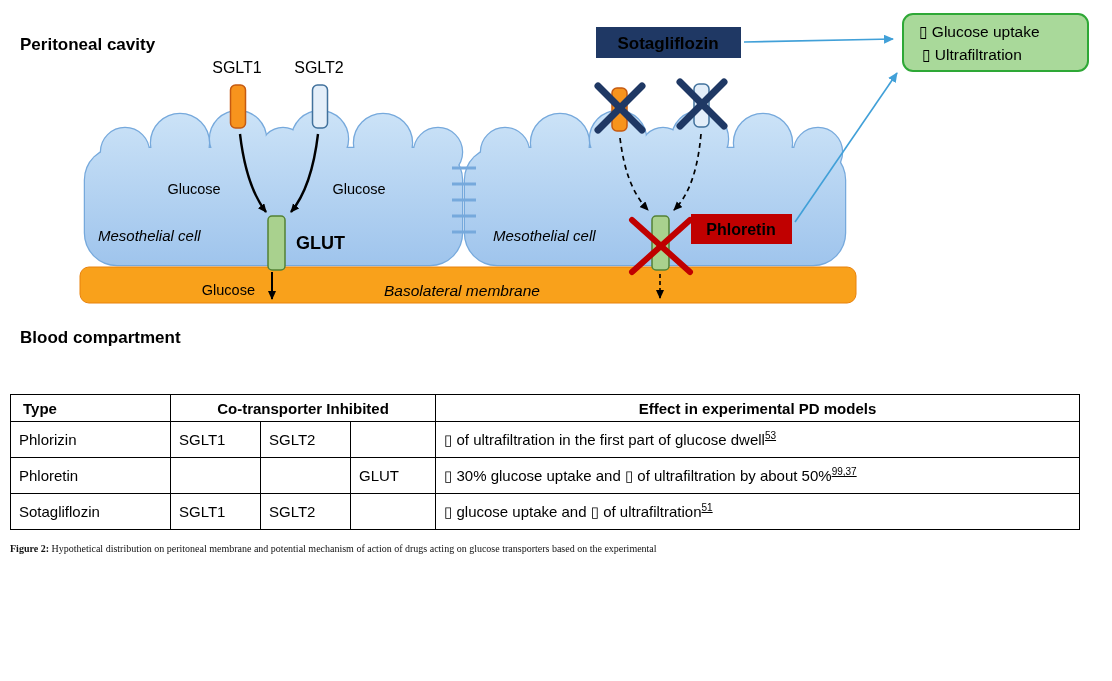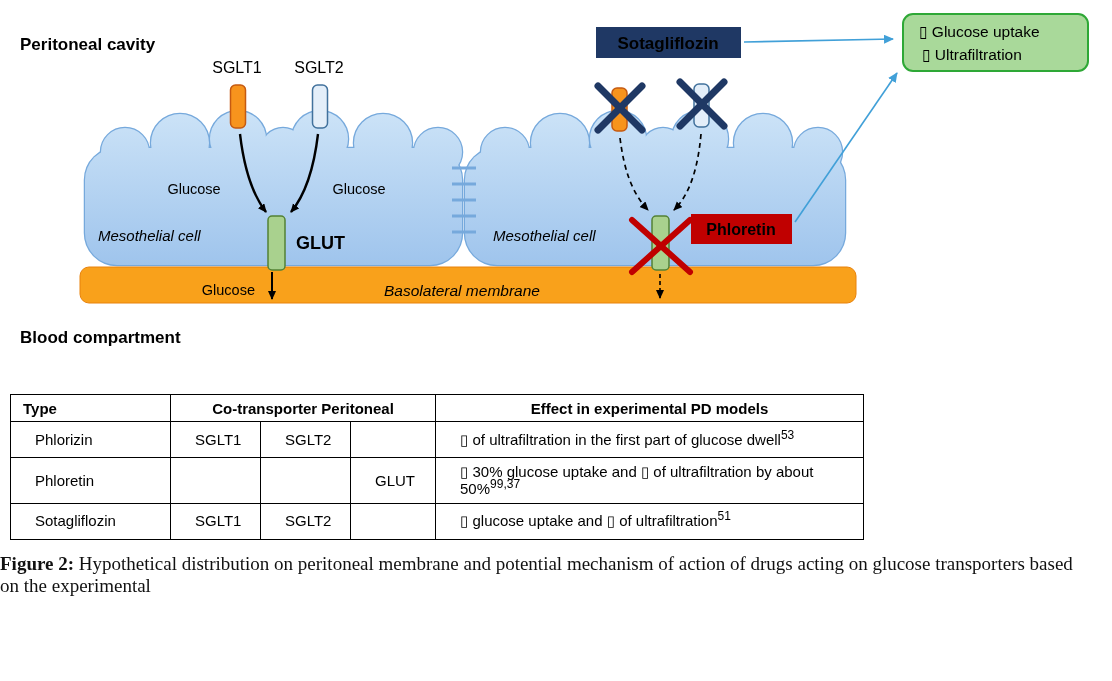--- a/index.html
+++ b/index.html
@@ -1,26 +1,26 @@
 <!DOCTYPE html>
 <html><head>
 <meta charset="utf-8">
 <style>
   html,body{margin:0;padding:0;background:#fff;}
   body{width:1112px;height:681px;font-family:"Liberation Sans",sans-serif;color:#000;overflow:hidden;position:relative;}
   svg text{font-family:"Liberation Sans",sans-serif;fill:#000;}
   .table-wrap{margin:30px 0 0 10px;}
-  table{border-collapse:collapse;width:854px;font-size:15px;table-layout:fixed;}
-  th,td{border:1.6px solid #000;padding:5px 24px;vertical-align:middle;overflow:hidden;}
+  table{border-collapse:collapse;width:1070px;font-size:15px;table-layout:fixed;}
+  th,td{border:1.6px solid #000;padding:5px 8px;vertical-align:middle;overflow:hidden;}
   th{font-weight:bold;text-align:center;padding:4px 12px;height:18px;}
   th.col-type{text-align:left;}
   td{text-align:left;height:25px;line-height:1.15;}
   td.effect{padding-right:6px;}
-  sup{font-size:12px;vertical-align:super;line-height:0;}
-  .figcaption{margin:13px 0 0 0;width:1092px;font-family:"Liberation Serif",serif;font-size:19px;color:#111;}
+  sup{font-size:10px;vertical-align:super;line-height:0;text-decoration:underline;}
+  .figcaption{margin:13px 0 0 10px;width:1092px;font-family:"Liberation Serif",serif;font-size:10px;color:#111;}
   .cap-bold{font-weight:bold;}
 </style>
 </head>
 <body>
 
 
 
 <svg width="1112" height="360" viewBox="0 0 1112 360">
   <defs>
     <linearGradient id="cellGrad" gradientUnits="userSpaceOnUse" x1="0" y1="100" x2="0" y2="272">
@@ -137,21 +137,21 @@
     <colgroup>
       <col style="width:160px">
         <col style="width:90px">
         <col style="width:90px">
         <col style="width:85px">
         <col>
     </colgroup>
     <thead>
       <tr>
         <th class="col-type">Type</th>
-        <th colspan="3">Co-transporter Peritoneal</th>
+        <th colspan="3">Co-transporter Inhibited</th>
         <th>Effect in experimental PD models</th>
       </tr>
     </thead>
     <tbody id="table-body">
         <tr>
           <td>Phlorizin</td>
           <td>SGLT1</td>
           <td>SGLT2</td>
           <td></td>
           <td class="effect">▯ of ultrafiltration in the first part of glucose dwell<sup>53</sup></td>

